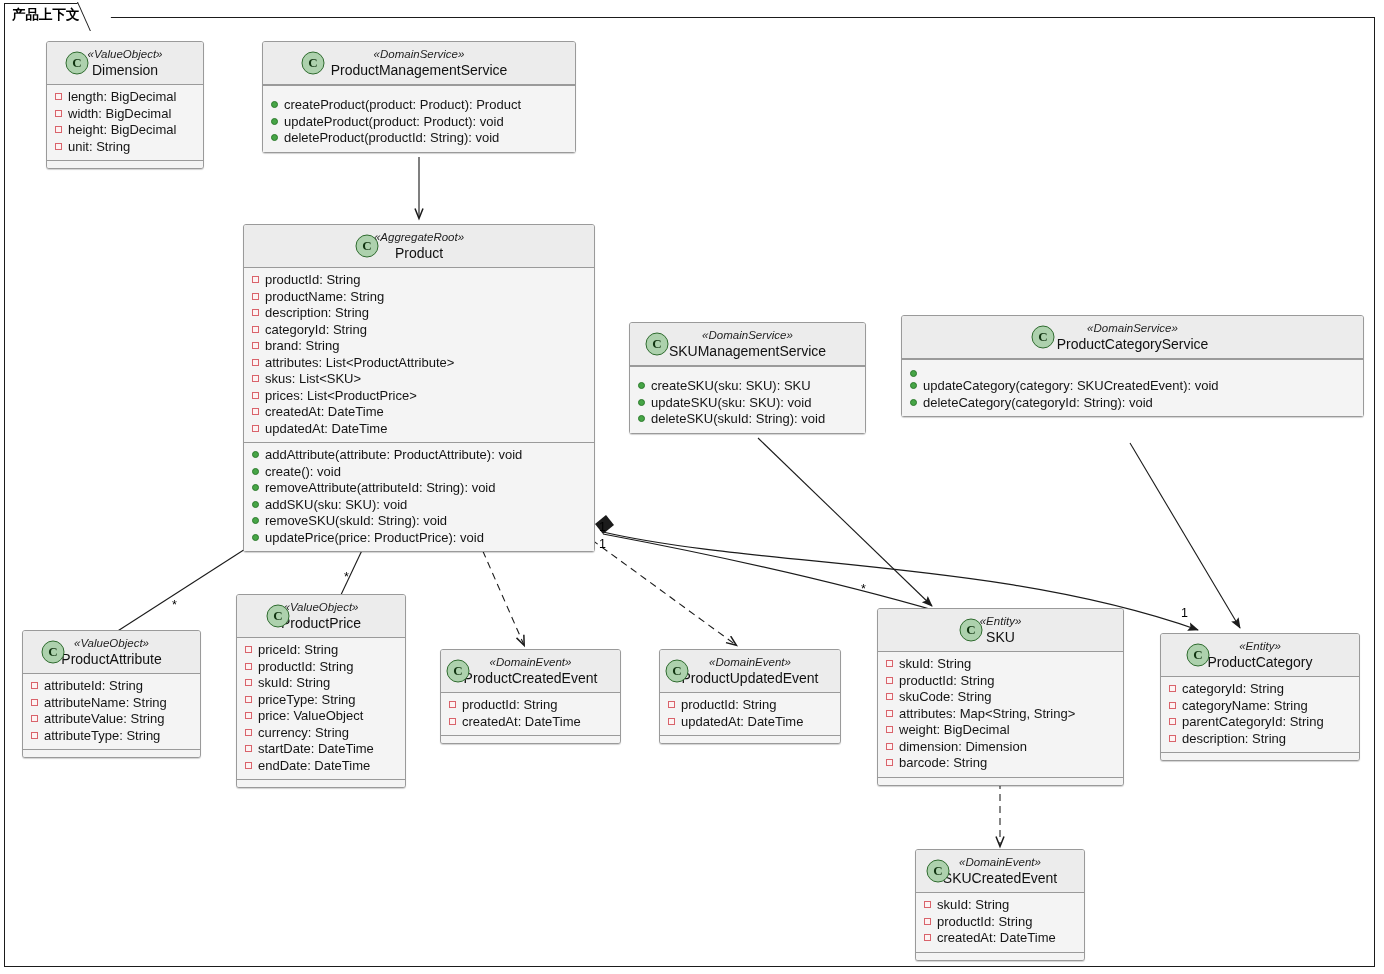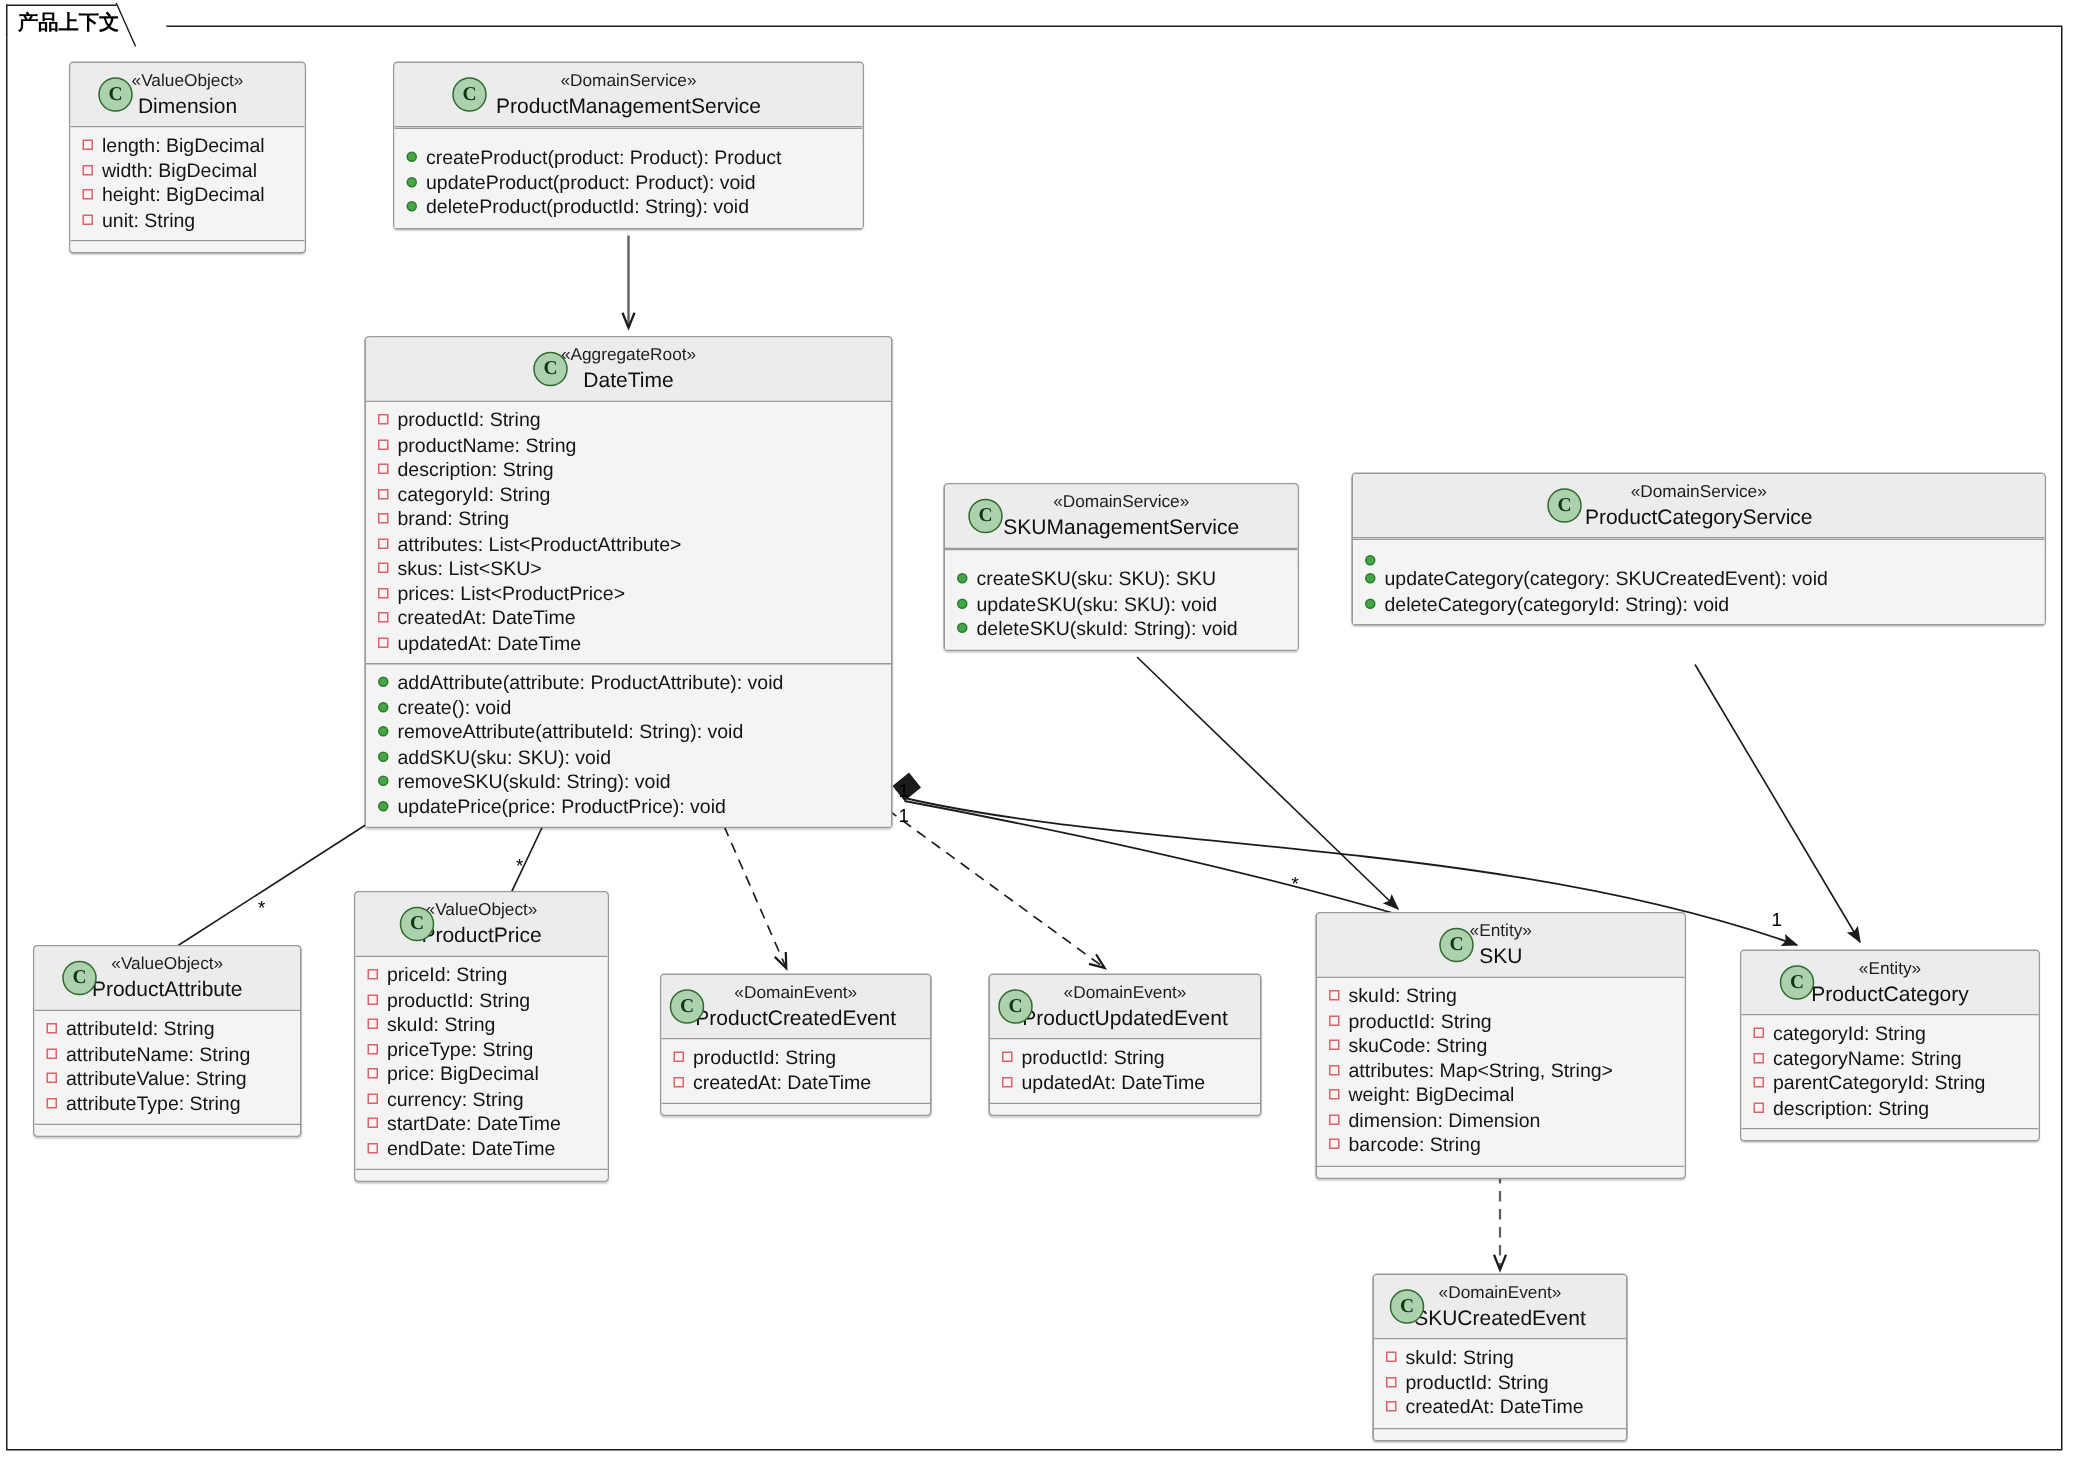--- a/index.html
+++ b/index.html
@@ -89,20 +89,21 @@
   .cls-head {
     position: relative;
     padding: 5px 10px 5px 10px;
     text-align: center;
     background: #ececec;
     border-bottom: 1px solid #9a9a9a;
     border-radius: 2px 2px 0 0;
   }
   .stereo {
     font-size: 11.5px;
+    font-style: italic;
     color: #1d1d1d;
     line-height: 14px;
     white-space: nowrap;
   }
   .cls-name {
     font-size: 14px;
     color: #101010;
     line-height: 18px;
     white-space: nowrap;
   }
@@ -295,21 +296,21 @@
           <span class="mk mk-op"></span>
           <span>deleteProduct(productId: String): void</span>
         </div>
     </div>
   </div>
 
   <div class="cls" style="left:243px; top:224px; width:352px;">
     <div class="cls-head">
       <div class="c-badge" style="left:123px;">C</div>
       <div class="stereo">«AggregateRoot»</div>
-      <div class="cls-name">DateTime</div>
+      <div class="cls-name">Product</div>
     </div>
     <div class="compartment">
       <div class="member">
           <span class="mk mk-attr"></span>
           <span>productId: String</span>
         </div>
       <div class="member">
           <span class="mk mk-attr"></span>
           <span>productName: String</span>
         </div>
@@ -464,21 +465,21 @@
       <div class="member">
           <span class="mk mk-attr"></span>
           <span>skuId: String</span>
         </div>
       <div class="member">
           <span class="mk mk-attr"></span>
           <span>priceType: String</span>
         </div>
       <div class="member">
           <span class="mk mk-attr"></span>
-          <span>price: BigDecimal</span>
+          <span>price: ValueObject</span>
         </div>
       <div class="member">
           <span class="mk mk-attr"></span>
           <span>currency: String</span>
         </div>
       <div class="member">
           <span class="mk mk-attr"></span>
           <span>startDate: DateTime</span>
         </div>
       <div class="member">

